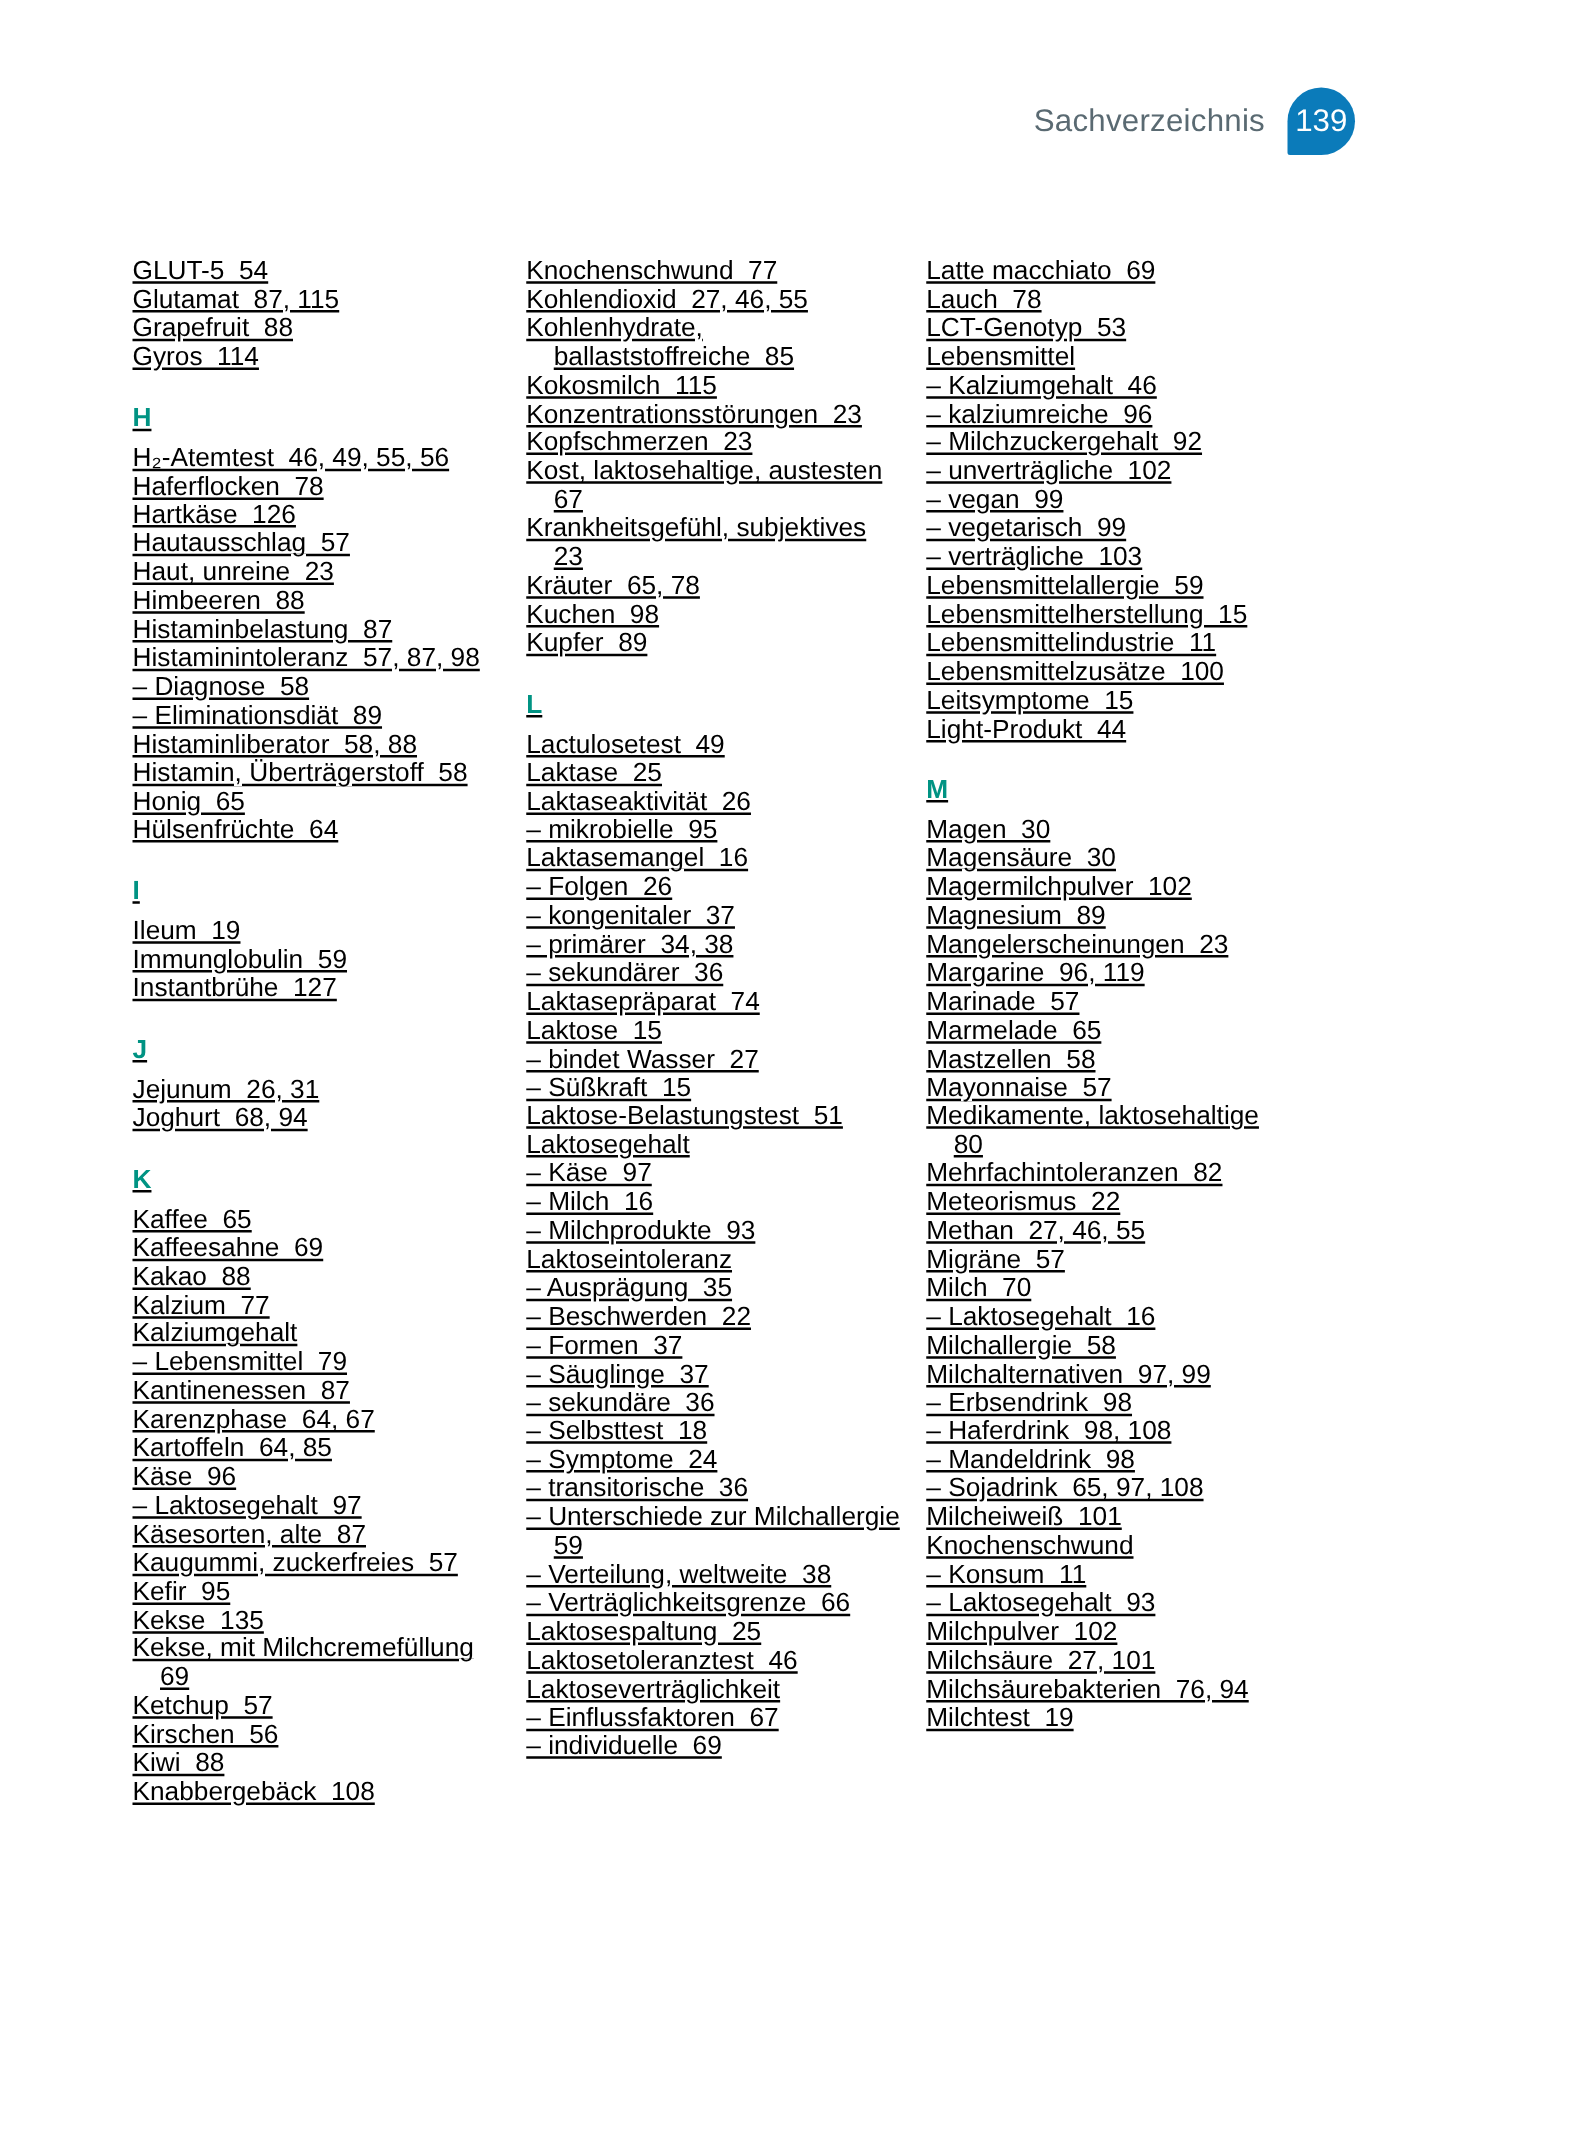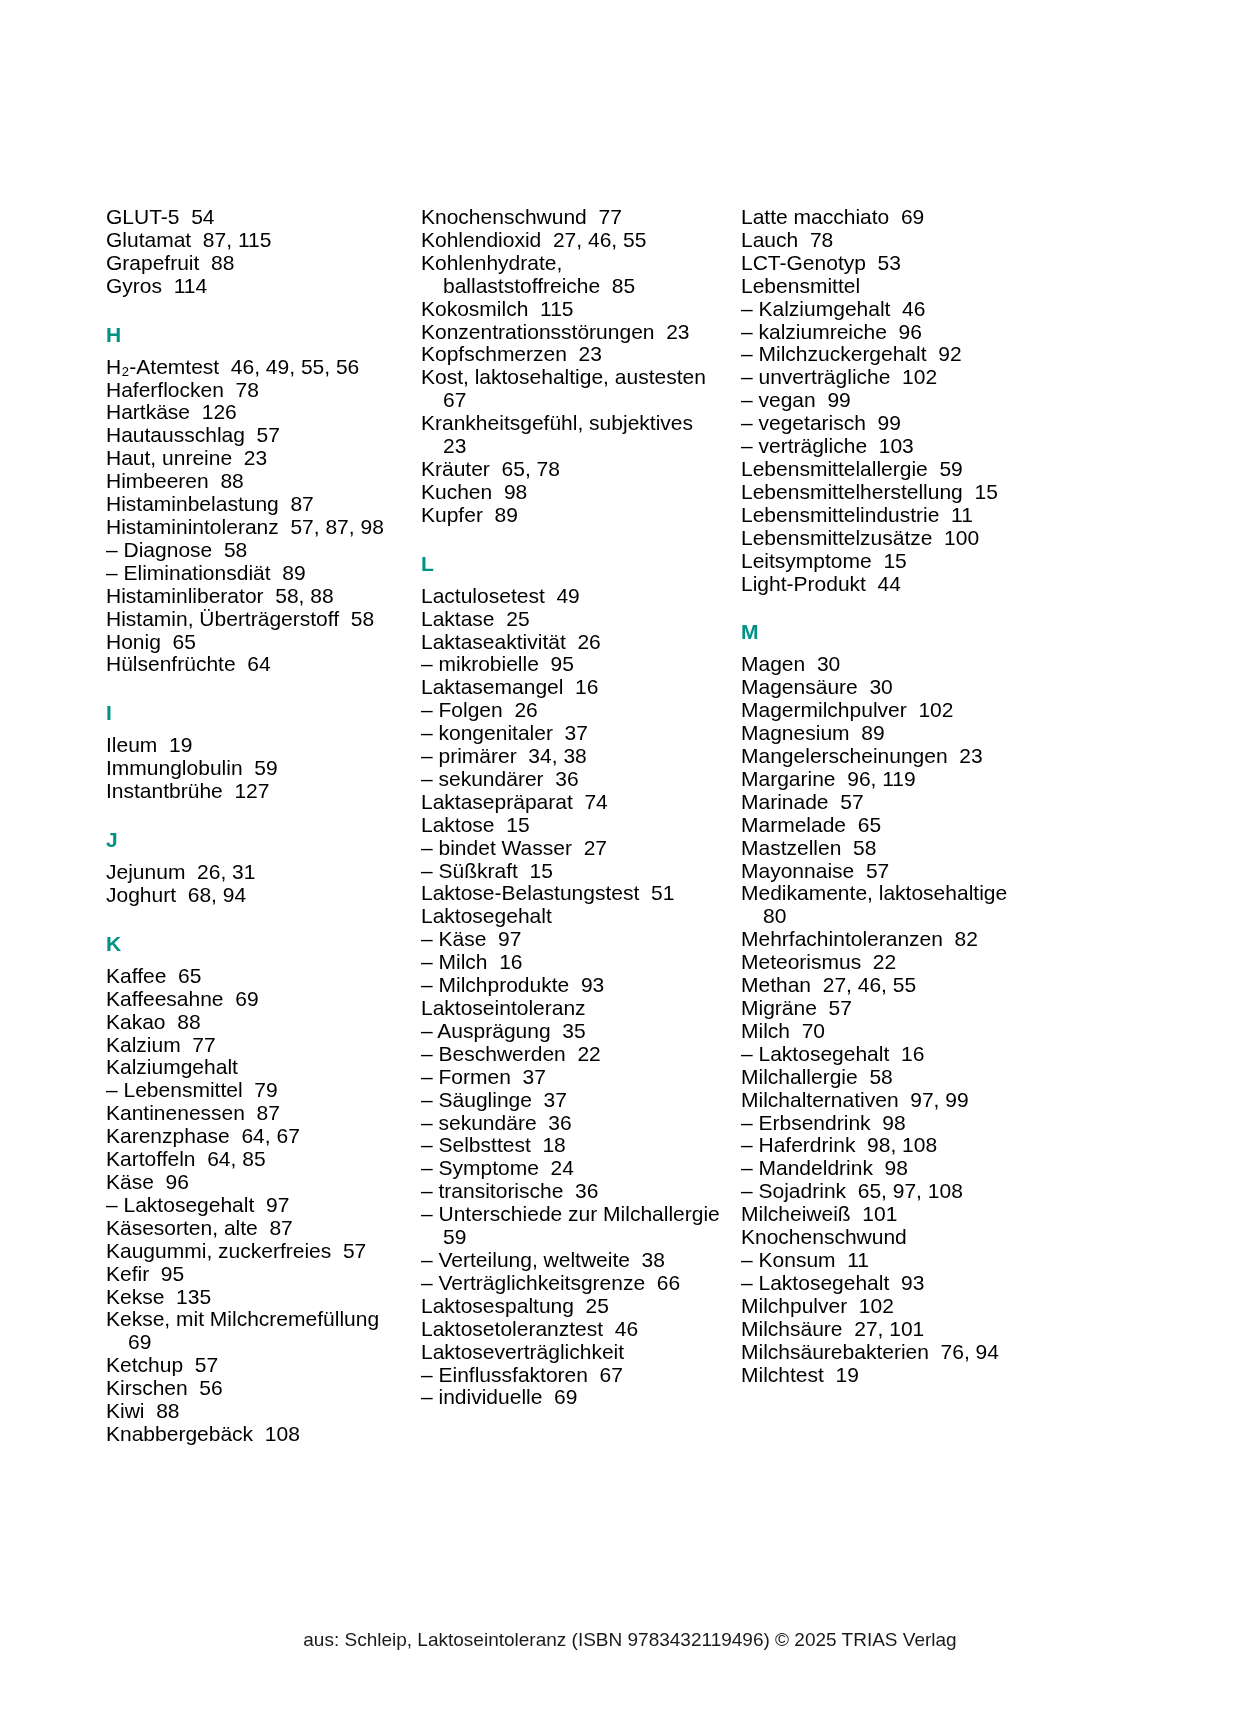--- a/index.html
+++ b/index.html
@@ -51,20 +51,21 @@
     left: 106px;
     top: 206px;
     width: 1010px;
     display: flex;
     gap: 0px;
   }
   .index-col {
     width: 315px;
     box-sizing: border-box;
     padding-right: 16px;
+    text-decoration: underline;
   }
   .index-col.col2 { width: 320px; }
   .index-col.col3 { width: 330px; }
 
   .letter-heading {
     color: #009383;
     font-size: 21px;
     font-weight: bold;
     line-height: 1;
     margin-top: 26px;
@@ -90,20 +91,26 @@
     text-align: center;
     font-size: 19px;
     color: #1a1a1a;
   }
 </style>
 </head>
 <body>
 
 <div class="page">
 
+  <div class="running-head">
+    <div class="running-head-title">Sachverzeichnis</div>
+    <div class="folio-badge">
+      <span>139</span>
+    </div>
+  </div>
 
   <div class="index-body" id="index-body">
       <div class="index-col col1">
         <div class="entry">GLUT-5  54</div>
         <div class="entry">Glutamat  87, 115</div>
         <div class="entry">Grapefruit  88</div>
         <div class="entry">Gyros  114</div>
         <div class="letter-heading">H</div>
         <div class="entry">H₂-Atemtest  46, 49, 55, 56</div>
         <div class="entry">Haferflocken  78</div>
@@ -249,15 +256,14 @@
         <div class="entry">Knochenschwund</div>
         <div class="entry">– Konsum  11</div>
         <div class="entry">– Laktosegehalt  93</div>
         <div class="entry">Milchpulver  102</div>
         <div class="entry">Milchsäure  27, 101</div>
         <div class="entry">Milchsäurebakterien  76, 94</div>
         <div class="entry">Milchtest  19</div>
       </div>
     </div>
 
-  <div class="footer-line">aus: Schleip, Laktoseintoleranz (ISBN 9783432119496) © 2025 TRIAS Verlag</div>
 
 </div>
 
 </body></html>

